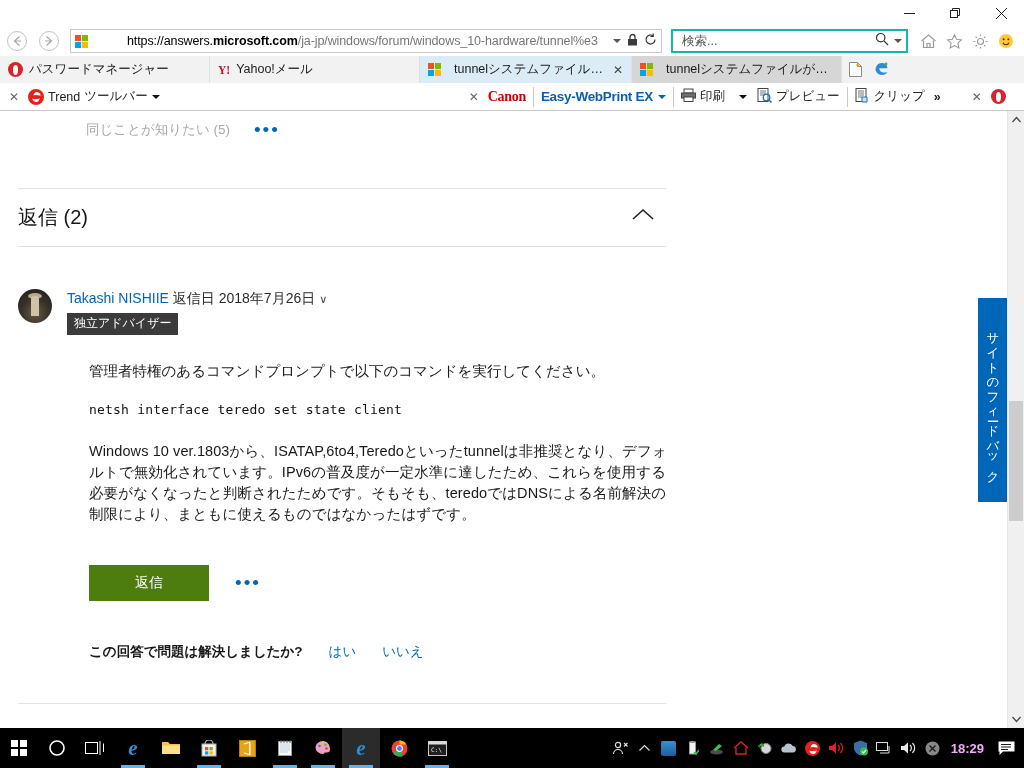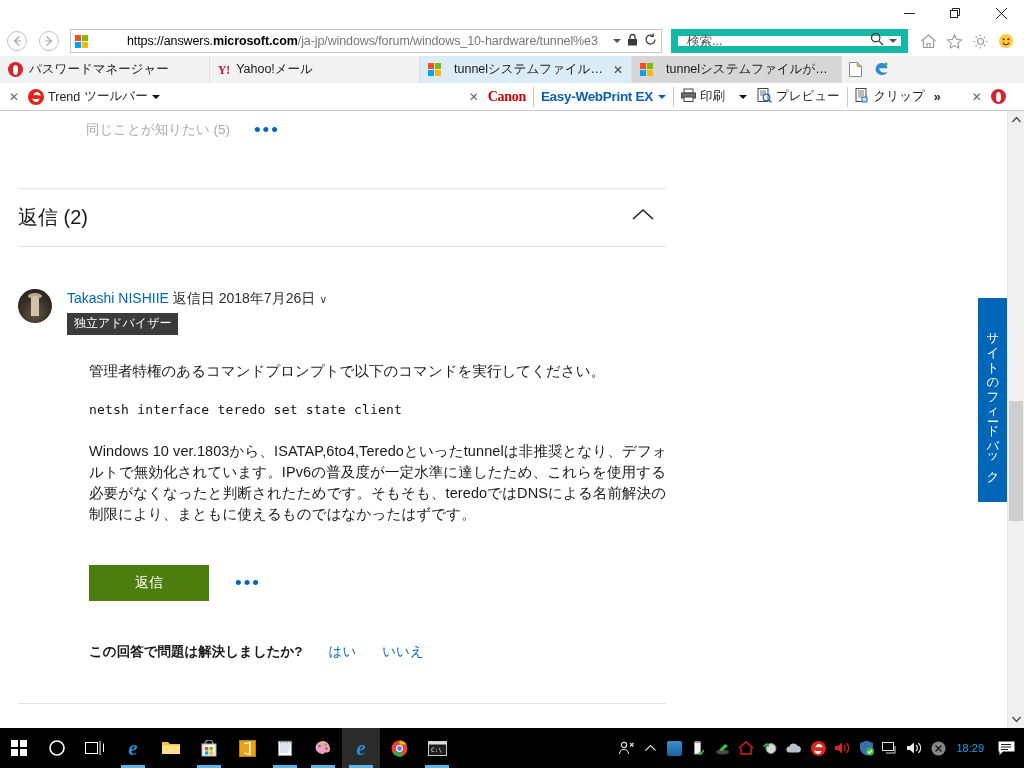--- a/index.html
+++ b/index.html
@@ -47,21 +47,21 @@
   .urltext {
     font-size: 12.5px; color: #767676; white-space: nowrap;
     overflow: hidden; flex: 1; letter-spacing: -0.1px; padding-left: 32px;
   }
   .urltext b { color: #000; font-weight: 700; }
   .urltext .dark { color: #000; }
   .url-icons { display: flex; align-items: center; gap: 6px; flex: none; padding-left: 4px; }
   .caret-dn { width: 0; height: 0; border-left: 4px solid transparent;
     border-right: 4px solid transparent; border-top: 4px solid #555; }
   .searchbox {
-    flex: 1; height: 24px; border: 7px solid #14b8a6; background: #fff;
+    flex: 1; height: 24px; border: 2px solid #14b8a6; background: #fff;
     display: flex; align-items: center; padding: 0 4px 0 9px; margin-left: 7px;
   }
   .searchbox .ph { font-size: 12.5px; color: #555; flex: 1; }
   .toolicons { display: flex; align-items: center; gap: 2px; margin-left: 6px; }
   .toolicons .ic { width: 24px; height: 24px; display: flex; align-items: center;
      justify-content: center; }
 
   
   .tabbar { height: 27px; display: flex; align-items: stretch; background: #f2f2f2; }
   .tab {
@@ -199,21 +199,21 @@
   .tb-item { width: 38px; height: 40px; display: flex; align-items: center;
      justify-content: center; position: relative; }
   .tb-item.act { background: #2b2b2b; }
   .tb-item .uline { position: absolute; bottom: 0; left: 7px; right: 7px;
      height: 3px; background: #5fb4e8; }
   .win-logo { width: 16px; height: 16px; display: grid;
      grid-template-columns: 7px 7px; grid-template-rows: 7px 7px; gap: 2px; }
   .win-logo i { background: #ffffff; display: block; }
   .tb-right { margin-left: auto; display: flex; align-items: center; gap: 0; padding-right: 6px; }
   .tray { width: 24px; height: 40px; display: flex; align-items: center; justify-content: center; }
-  .clock { font-size: 11px; padding: 0 10px 0 6px; color: #0ea5e9; }
+  .clock { font-size: 13px; padding: 0 10px 0 6px; color: #f0abfc; font-weight: bold; }
   .sq { width: 15px; height: 15px; border-radius: 2px; display: block; }
   .edge-e { font-family: "Liberation Serif", serif; font-style: italic;
      font-size: 21px; font-weight: 700; color: #2d8dd4; line-height: 1; }
 </style>
 </head>
 <body>
 
 <div class="titlebar">
   <div class="winbtn">
     <svg width="11" height="11" viewBox="0 0 11 11">

